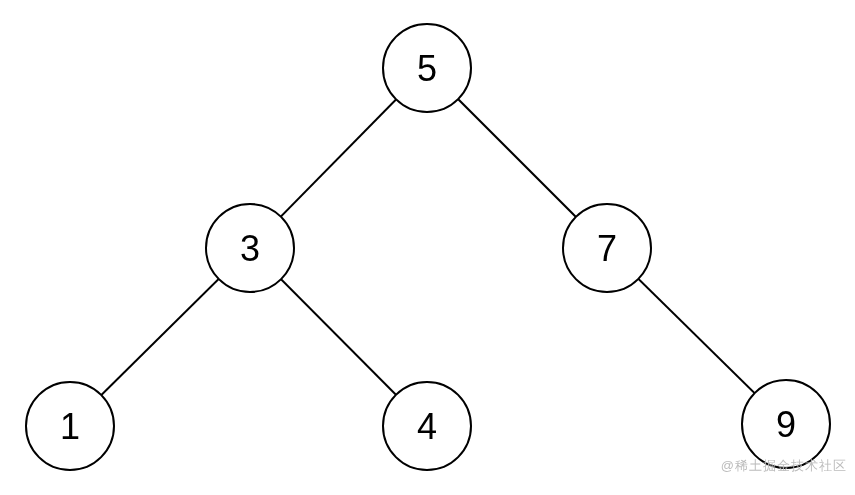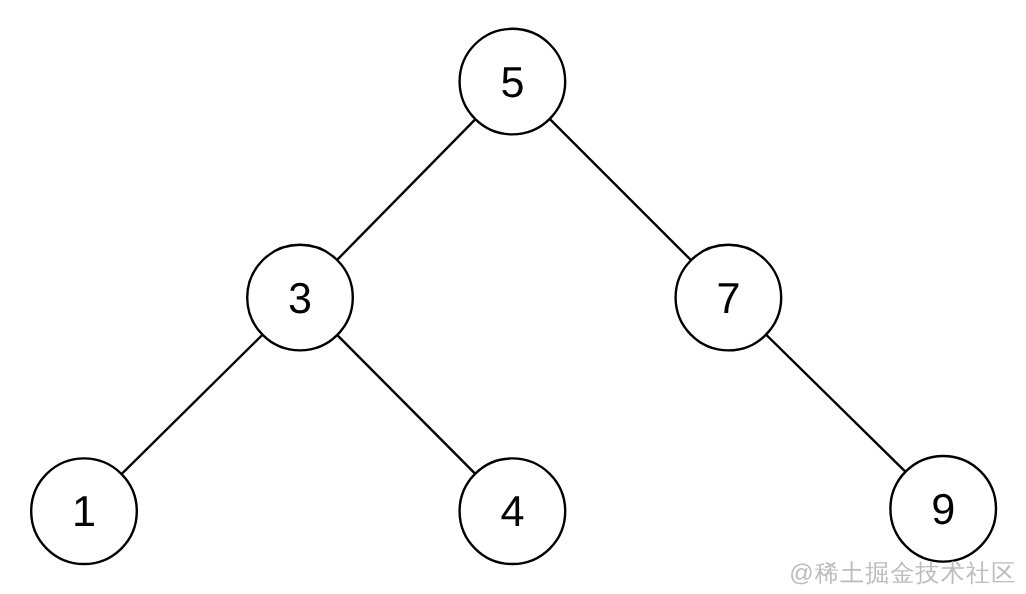--- a/index.html
+++ b/index.html
@@ -18,22 +18,22 @@
   svg.tree {
     position: absolute;
     left: 0;
     top: 0;
     width: 855px;
     height: 495px;
   }
   .watermark {
     position: absolute;
     right: 8px;
-    bottom: 4px;
-    font-size: 20px;
+    bottom: 20px;
+    font-size: 13px;
     letter-spacing: 1px;
     user-select: none;
   }
 </style>
 </head>
 <body>
 
 <div class="canvas">
   <svg class="tree" viewBox="0 0 855 495">
       <line x1="427" y1="68" x2="250" y2="248" stroke="#000000" stroke-width="2"></line>

